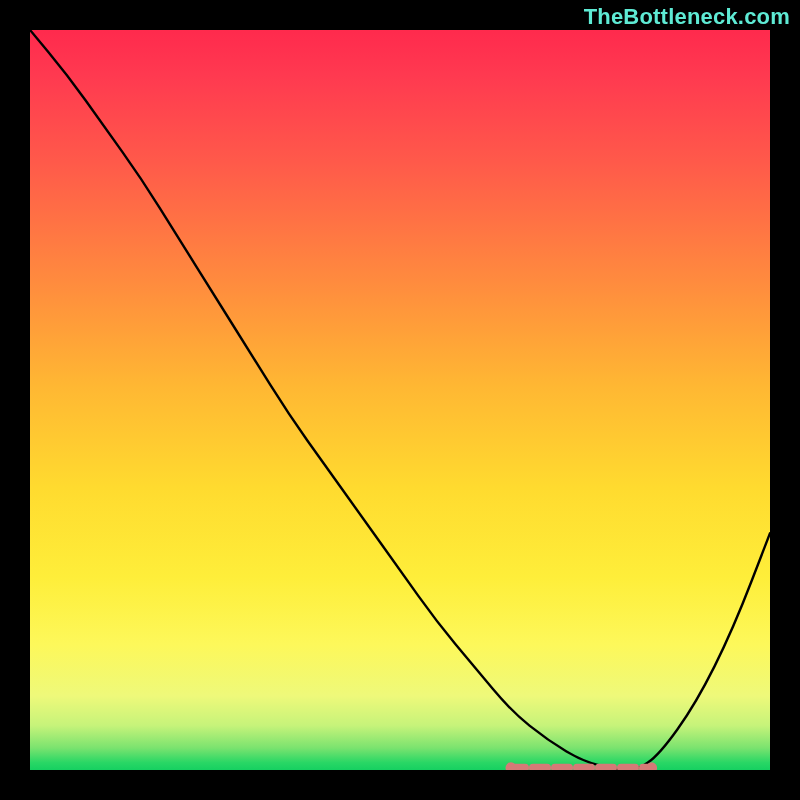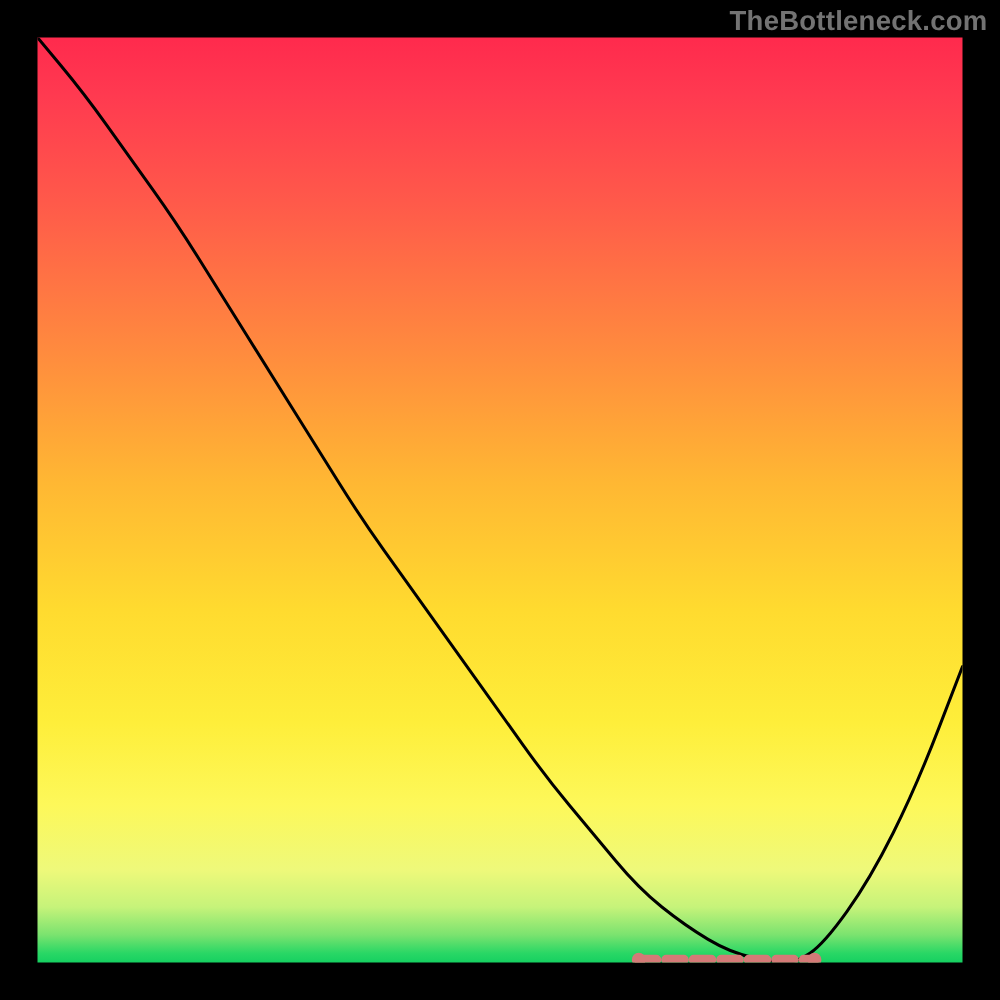--- a/index.html
+++ b/index.html
@@ -7,21 +7,21 @@
   .stage {
     position: relative;
     width: 800px;
     height: 800px;
     background: #000;
   }
   .watermark {
     position: absolute;
     top: 4px;
     right: 10px;
-    color: #737373;
+    color: #5eead4;
     font-family: Arial, Helvetica, sans-serif;
     font-size: 22px;
     font-weight: 600;
     letter-spacing: 0.2px;
     z-index: 5;
   }
   .plot {
     position: absolute;
     left: 30px;
     top: 30px;

